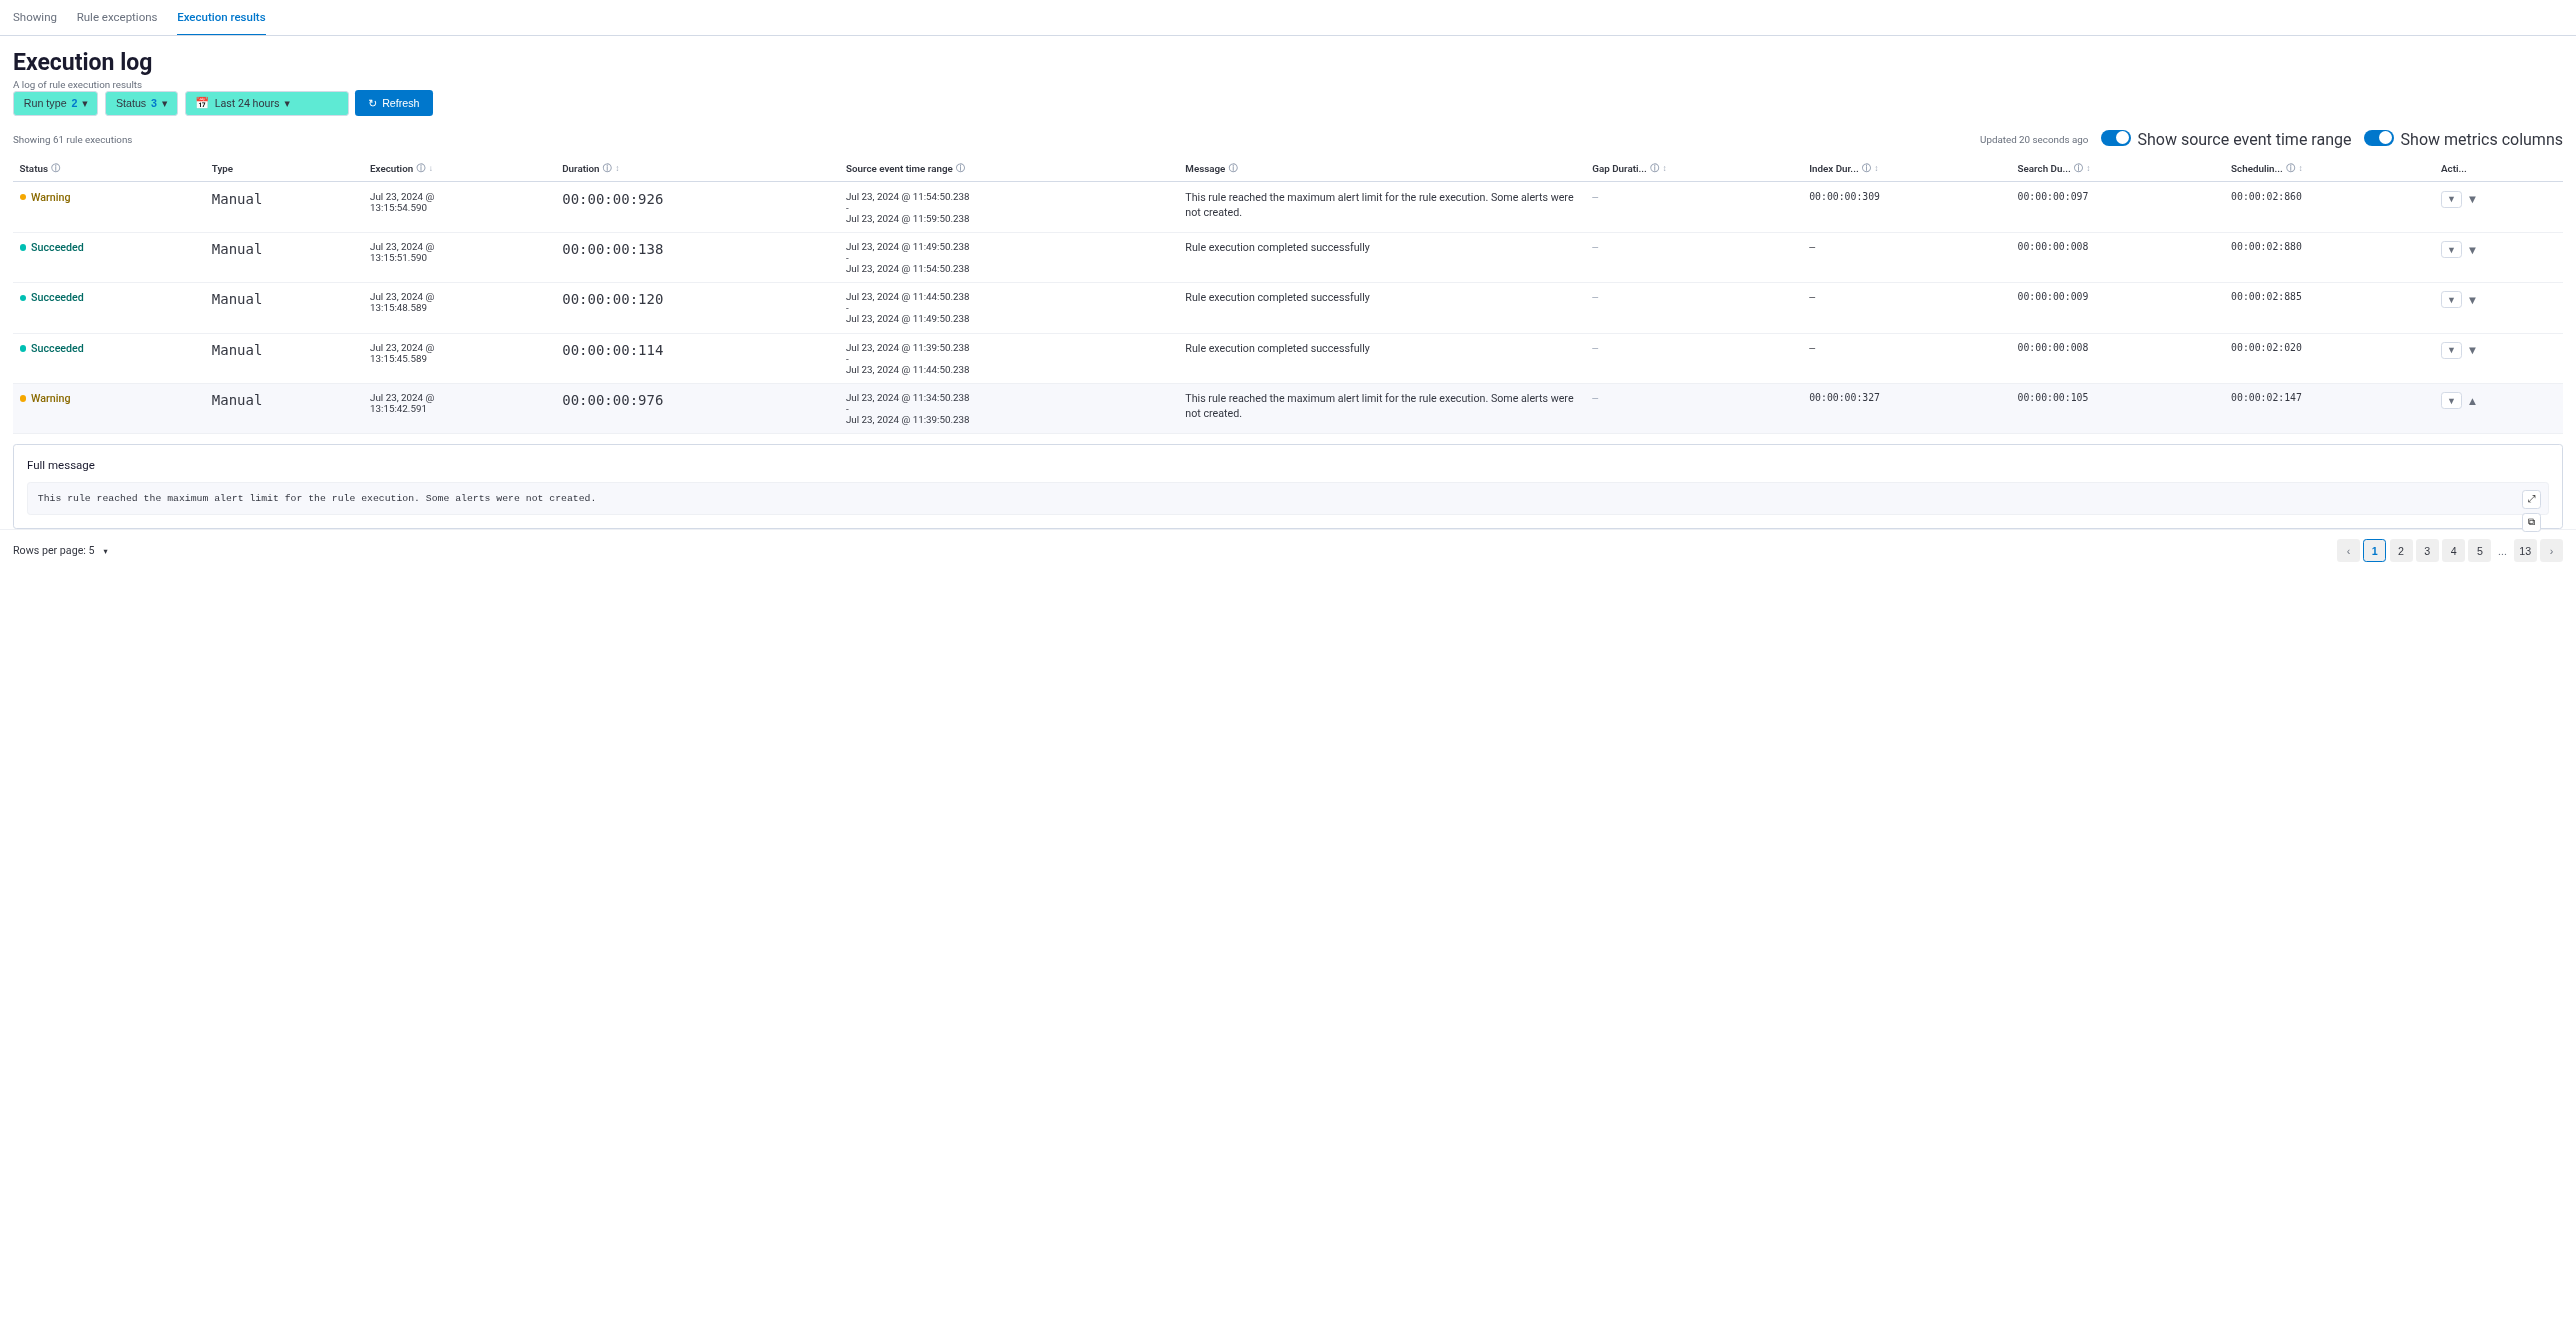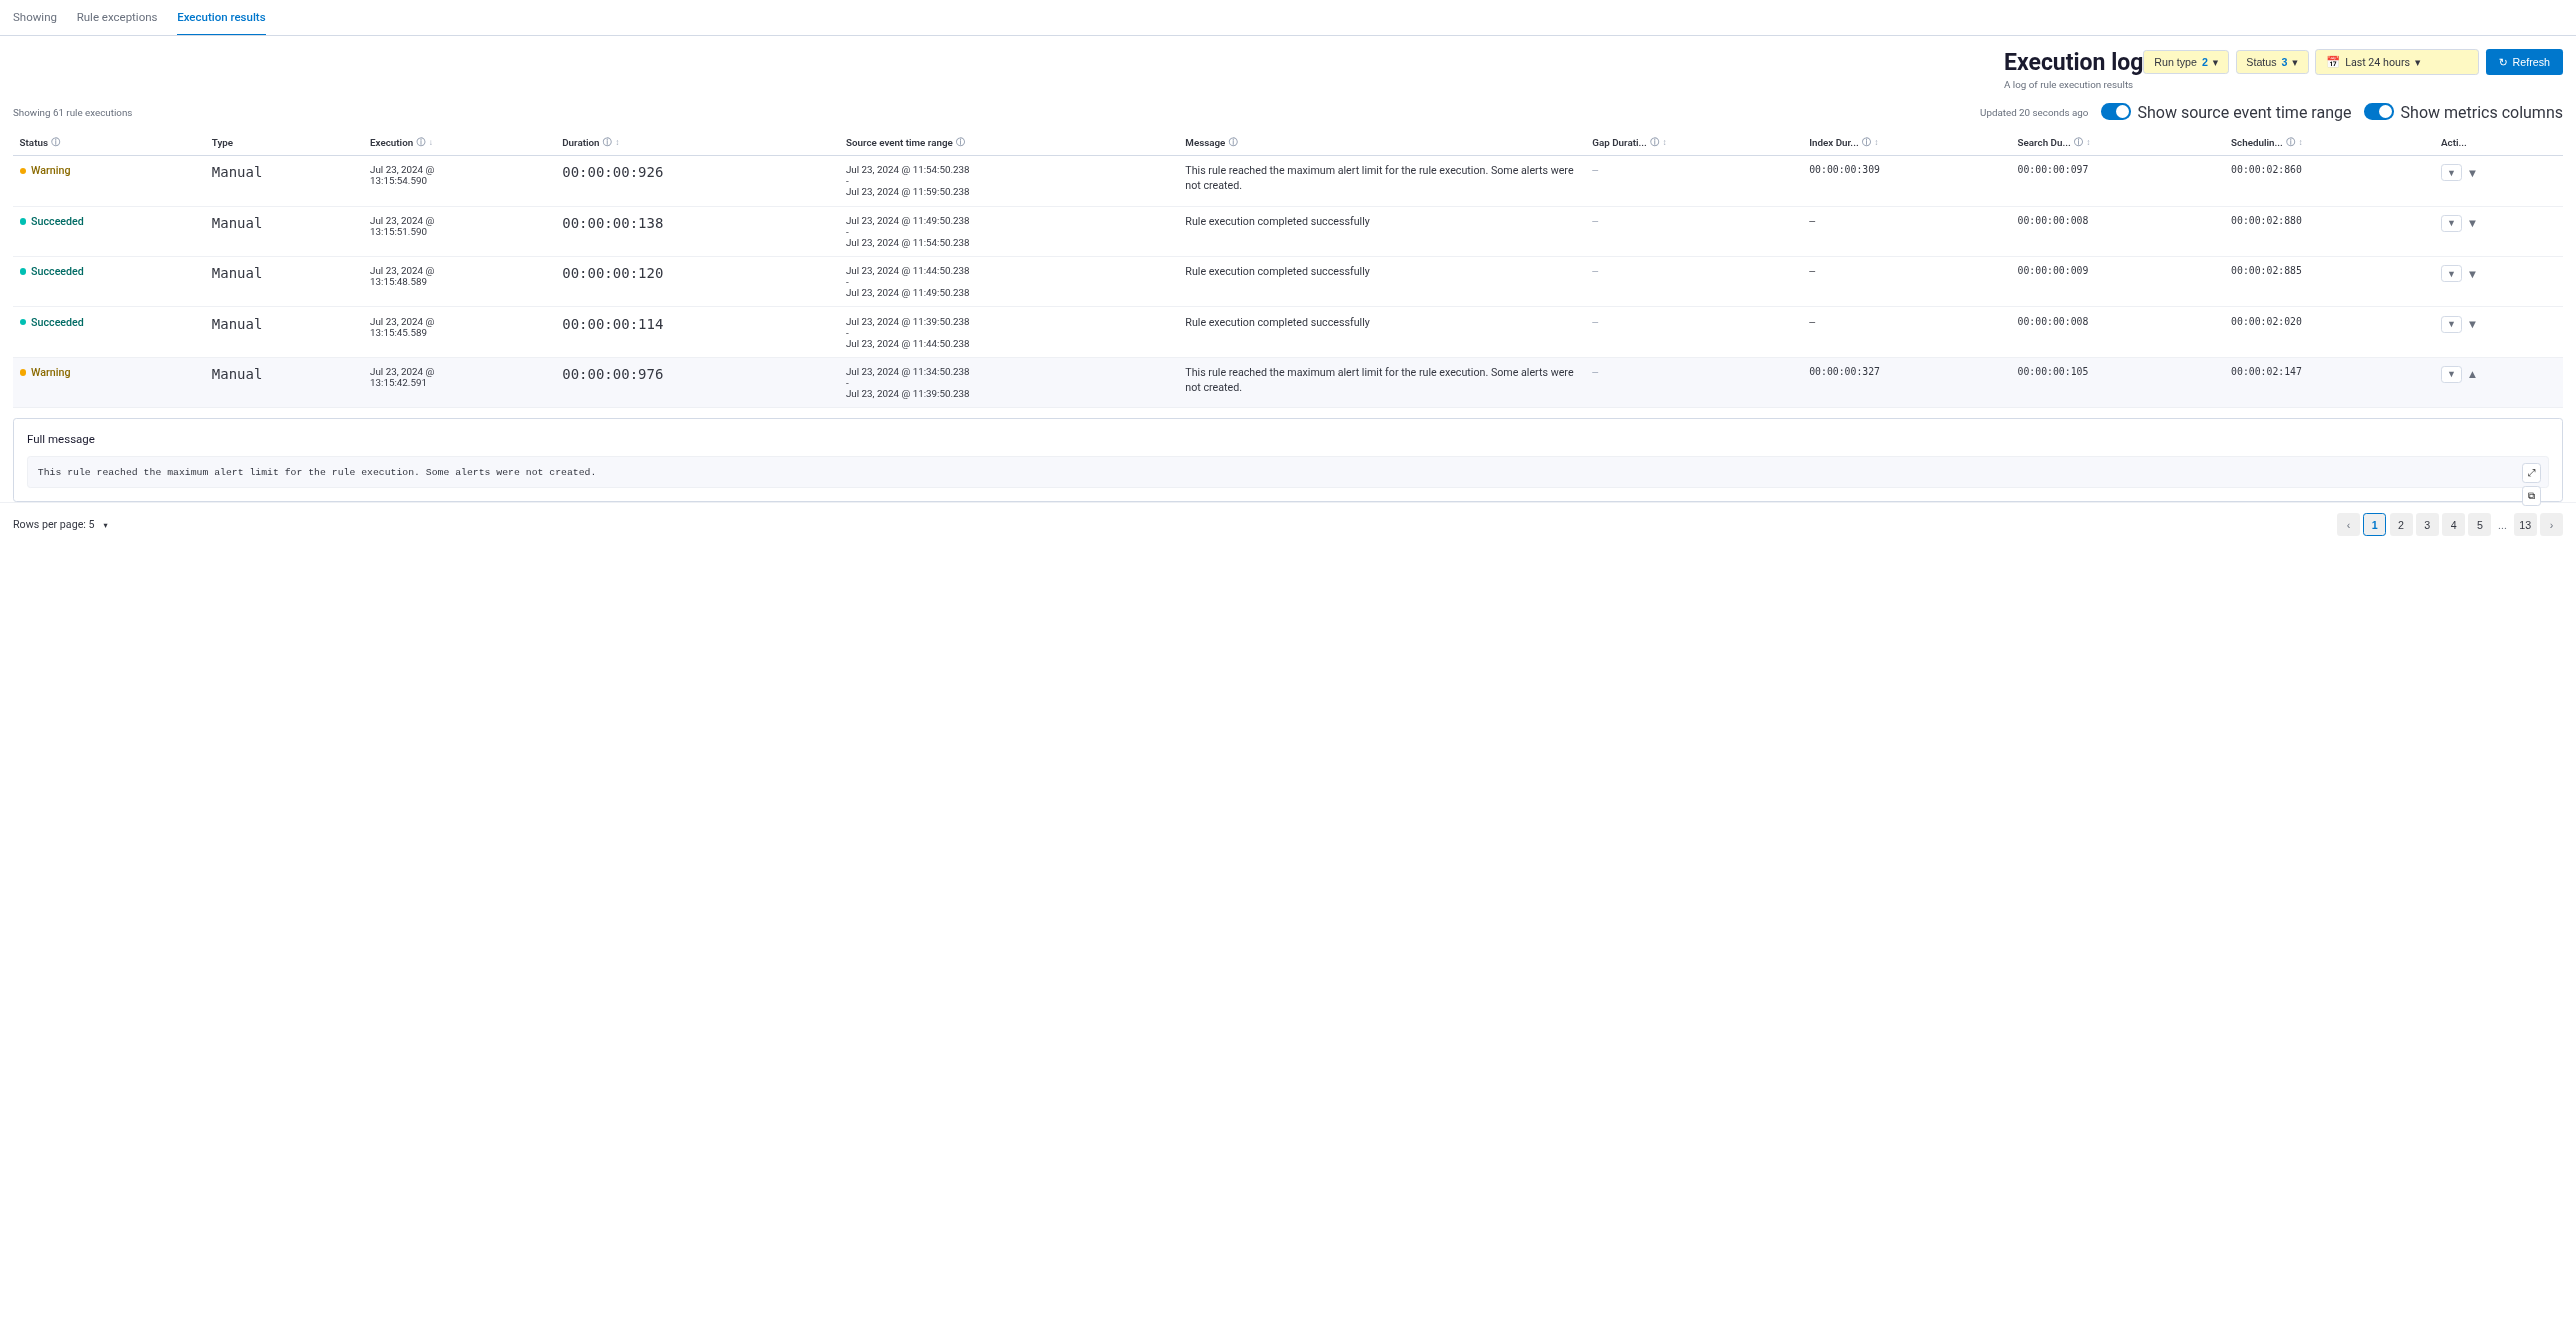--- a/index.html
+++ b/index.html
@@ -2,26 +2,26 @@
 <html style="font-size:13px"><head>
   <meta charset="utf-8">
   <style>
     * { box-sizing: border-box; margin: 0; padding: 0; }
     body { font-family: -apple-system, BlinkMacSystemFont, 'Segoe UI', Roboto, sans-serif; font-size: 11.5px; color: #1a1a2e; background: #fff; }
 
     .top-nav { display: flex; align-items: center; border-bottom: 0.8px solid #d3dae6; padding: 0 13px; height: 36px; gap: 19.7px; }
     .nav-tab { font-size: 11.5px; color: #69707d; cursor: pointer; padding: 9.8px 0; border-bottom: 1.6px solid transparent; }
     .nav-tab.active { color: #0077cc; border-bottom: 1.6px solid #0077cc; font-weight: 500; }
 
-    .page-header { padding: 13px 13px 6.6px 13px; display: flex; align-items: flex-start; justify-content: flex-end; }
+    .page-header { padding: 13px 13px 6.6px 13px; display: flex; align-items: flex-start; justify-content: space-between; flex-direction: column; }
     .page-title { font-size: 23px; font-weight: 700; color: #1a1a2e; }
     .page-subtitle { font-size: 9.8px; color: #69707d; margin-top: 3.3px; }
 
     .header-controls { display: flex; align-items: center; gap: 6.6px; }
-    .filter-btn { display: flex; align-items: center; gap: 4.9px; border: 0.8px solid #d3dae6; border-radius: 3.3px; padding: 4.9px 9.8px; background: #fef9c3; cursor: pointer; font-size: 10.7px; color: #343741; white-space: nowrap; }
+    .filter-btn { display: flex; align-items: center; gap: 4.9px; border: 0.8px solid #d3dae6; border-radius: 3.3px; padding: 4.9px 9.8px; background: #5eead4; cursor: pointer; font-size: 10.7px; color: #343741; white-space: nowrap; }
     .filter-btn .count { font-weight: 600; color: #0077cc; }
     .time-input { border: 0.8px solid #d3dae6; border-radius: 3.3px; padding: 4.9px 9.8px; font-size: 10.7px; color: #343741; min-width: 164px; display: flex; align-items: center; gap: 4.9px; }
     .refresh-btn { display: flex; align-items: center; gap: 4.9px; background: #0077cc; color: #fff; border: none; border-radius: 3.3px; padding: 6.6px 13px; cursor: pointer; font-size: 10.7px; font-weight: 500; white-space: nowrap; }
 
     .table-meta { padding: 6.6px 13px; display: flex; align-items: center; justify-content: space-between; }
     .showing-text { font-size: 9.8px; color: #69707d; }
     .meta-right { display: flex; align-items: center; gap: 13px; }
     .updated-text { font-size: 9.8px; color: #69707d; }
     .toggle-group { display: flex; gap: 6.6px; font-size: 16px; color: #343741; }
     .toggle { display: inline-flex; width: 29.5px; height: 16.4px; background: #0077cc; border-radius: 8.2px; position: relative; cursor: pointer; }

